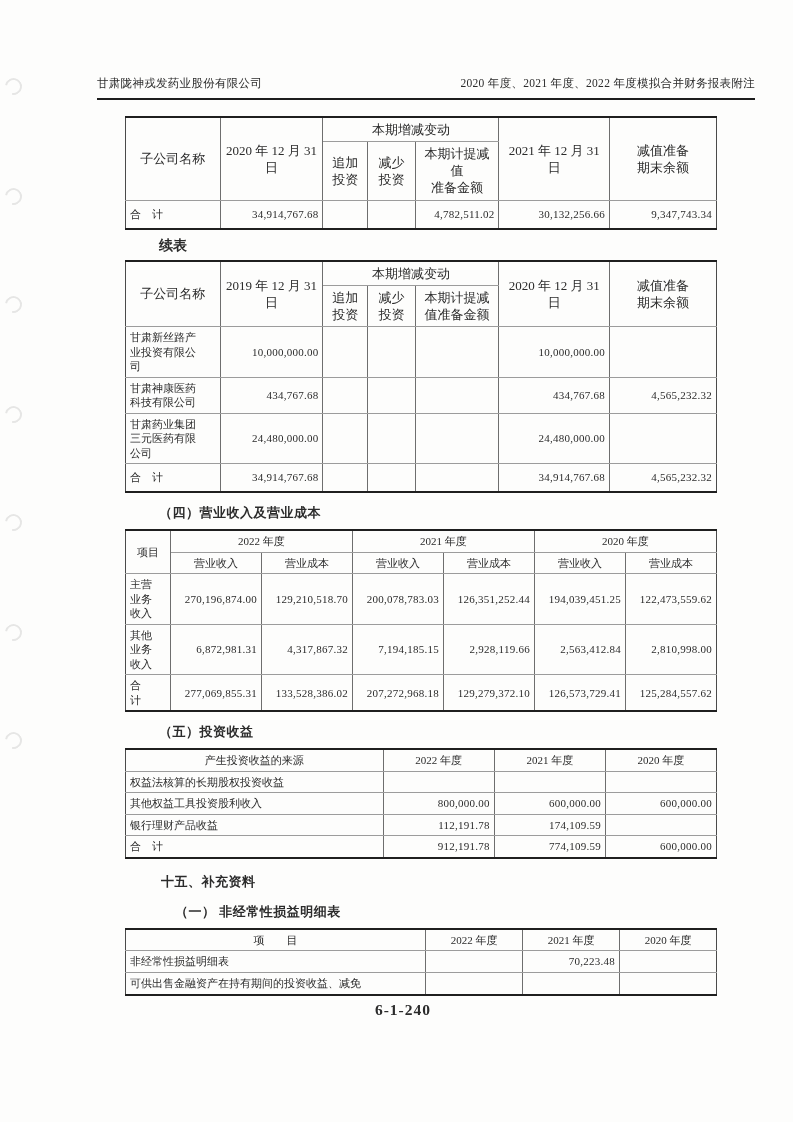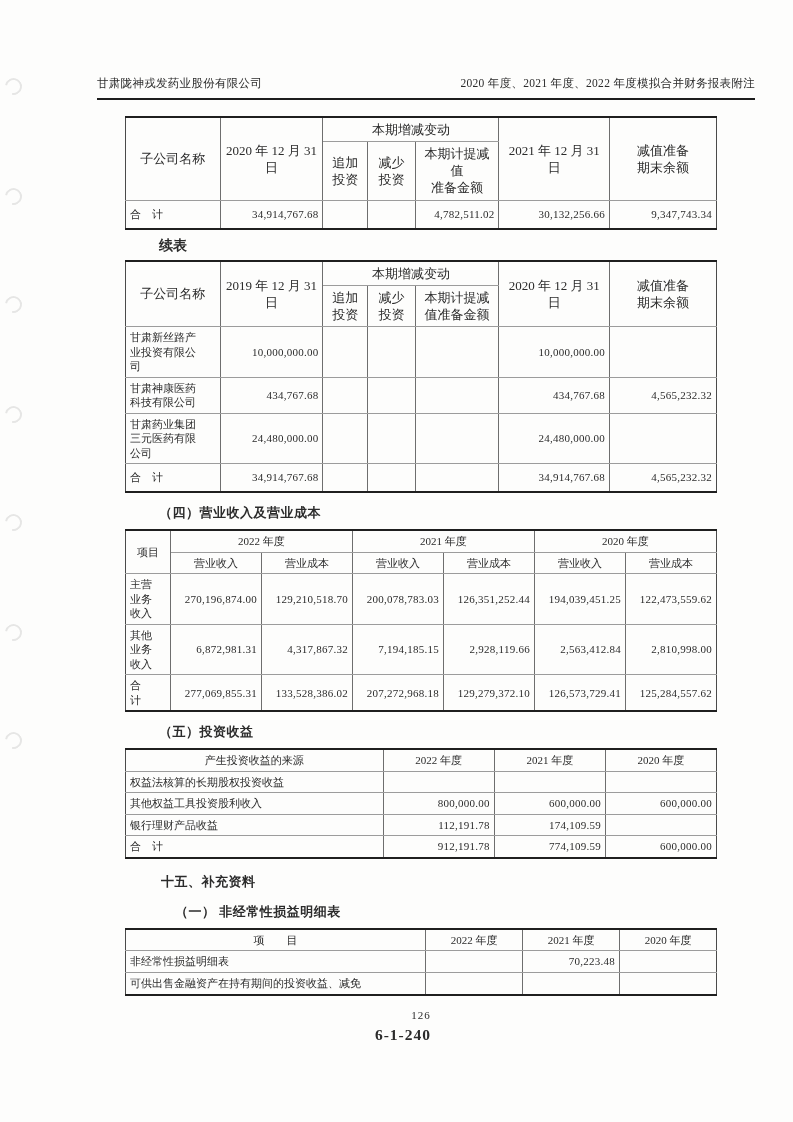--- a/index.html
+++ b/index.html
@@ -342,17 +342,16 @@
           <td class="num"></td>
           <td class="num"></td>
           <td class="num"></td>
         </tr>
       </tbody>
     </table>
 
   </main>
 
   <footer class="doc-footer">
-    <div class="page-num">126</div>
     <div class="doc-num">6-1-240</div>
   </footer>
 
 </div>
 
 </body></html>

